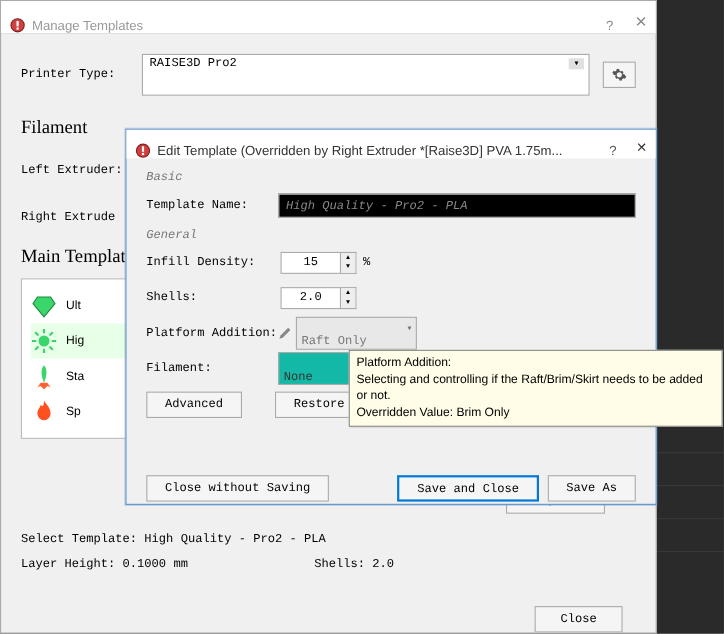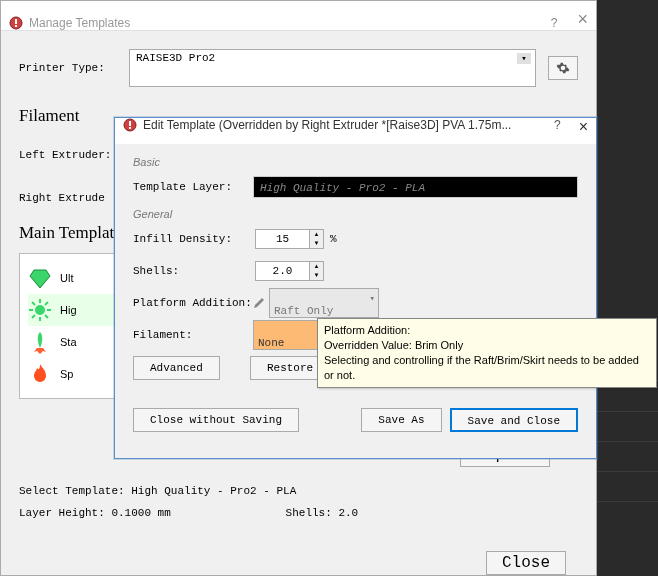--- a/index.html
+++ b/index.html
@@ -14,53 +14,53 @@
   .row { display: flex; align-items: center; margin-bottom: 18px; }
   .row label { width: 110px; font-family: "Courier New", monospace; font-size: 11px; }
   .row .select { flex: 1; height: 38px; border: 1px solid #aaa; background: #fff; padding: 2px 18px 2px 6px; font-family: Liberation Mono, monospace; font-size: 11px; position: relative; }
   .row .select::after { content: "▾"; position: absolute; right: 4px; top: 3px; background: #e0e0e0; width: 14px; text-align: center; font-size: 9px; }
   .gear-btn { width: 30px; height: 24px; margin-left: 12px; border: 1px solid #aaa; background: #f5f5f5; display: flex; align-items: center; justify-content: center; }
   .section-label { font-family: Liberation Serif, serif; font-size: 17px; margin-bottom: 10px; margin-top: 19px; }
   .template-box { border: 1px solid #bbb; background: #fff; padding: 8px; width: 430px; display: inline-block; vertical-align: top; }
   .template-list-item { display: flex; align-items: center; height: 32px; }
   .template-list-item .ticon { width: 24px; height: 24px; margin-right: 8px; }
   .side-buttons { display: inline-block; vertical-align: top; margin-left: 8px; width: 90px; }
-  .btn { display: block; width: 100%; height: 24px; margin-bottom: 8px; border: 1px solid #aaa; background: #f5f5f5; font-family: "Courier New", monospace; font-size: 16px; text-align: center; line-height: 22px; }
+  .btn { display: block; width: 100%; height: 24px; margin-bottom: 8px; border: 1px solid #aaa; background: #f5f5f5; font-family: "Courier New", monospace; font-size: 11px; text-align: center; line-height: 22px; }
   .info-row { font-family: "Courier New", monospace; font-size: 11px; margin-top: 10px; }
   .info-row span { display: inline-block; width: 260px; }
   .close-row { text-align: right; padding: 14px 30px; }
   .close-row .btn { display: inline-block; width: 80px; }
   
   .dark-side { position: absolute; top: 0; left: 597px; width: 61px; height: 576px; background: #2a2a2a; }
   .dark-side .gradline { position: absolute; top: 380px; left: 0; width: 61px; height: 196px; border-top: 1px solid #444; }
   .dark-side .gradline div { border-top: 1px solid #3a3a3a; height: 30px; }
   
   .modal { position: absolute; top: 117px; left: 114px; width: 483px; height: 342px; background: #f0f0f0; border: 1px solid #5a8fc7; box-shadow: 0 0 0 1px rgba(90,143,199,.3); }
-  .modal .m-titlebar { height: 26px; display: flex; align-items: flex-start; padding: 0 8px; background: #fff; }
+  .modal .m-titlebar { height: 26px; display: flex; align-items: flex-end; padding: 0 8px; background: #fff; }
   .modal .m-titlebar .m-icon { width: 14px; height: 14px; margin-right: 6px; }
   .modal .m-titlebar .m-title { flex: 1; font-size: 12px; color: #333; white-space: nowrap; overflow: hidden; text-overflow: ellipsis; }
   .modal .m-titlebar .m-help { color: #555; font-size: 12px; margin-right: 18px; }
   .modal .m-titlebar .m-close { color: #333; font-size: 16px; }
   .modal .m-content { padding: 8px 18px; }
-  .modal .grp-label { font-family: Liberation Sans, sans-serif; font-style: italic; color: #777; font-size: 11px; margin: 4px 0 8px; }
+  .modal .grp-label { font-family: Liberation Mono, monospace; font-style: italic; color: #777; font-size: 11px; margin: 4px 0 8px; }
   .modal .m-row { display: flex; align-items: center; margin-bottom: 10px; height: 22px; }
   .modal .m-row label { width: 120px; font-family: "Courier New", monospace; font-size: 11px; }
   .modal .input-readonly { flex: 1; height: 22px; border: 1px solid #ccc; background: #000000; padding: 2px 6px; font-family: "Courier New", monospace; font-style: italic; color: #888; font-size: 11px; line-height: 18px; }
   .modal .spinner { display: flex; align-items: center; margin-left: 2px; }
   .modal .spinner input { width: 55px; height: 20px; border: 1px solid #aaa; text-align: center; font-family: "Courier New", monospace; font-size: 11px; }
   .modal .spinner .arrows { width: 14px; height: 20px; border: 1px solid #aaa; border-left: none; display: flex; flex-direction: column; }
   .modal .spinner .arrows span { flex: 1; font-size: 6px; text-align: center; line-height: 9px; background: #eee; }
   .modal .unit { margin-left: 6px; font-family: "Courier New", monospace; }
   .modal .combo { width: 110px; height: 20px; border: 1px solid #aaa; background: #e8e8e8; padding: 14px 4px; font-family: "Courier New", monospace; font-size: 11px; color: #777; position: relative; line-height: 16px; }
   .modal .combo::after { content: "▾"; position: absolute; right: 3px; top: 2px; font-size: 9px; }
-  .modal .combo.white { background: #fdba74; color: #333; }
+  .modal .combo.white { background: #14b8a6; color: #333; }
   .modal .pencil { width: 12px; height: 12px; margin-right: 4px; display: inline-block; }
   .modal .btn-row { margin-top: 4px; }
   .modal .btn-row .mbtn, .modal .bottom-row .mbtn { display: inline-block; height: 24px; padding: 0 16px; border: 1px solid #aaa; background: #f5f5f5; font-family: "Courier New", monospace; font-size: 11px; line-height: 22px; }
-  .modal .bottom-row { position: absolute; bottom: 26px; left: 18px; right: 18px; display: flex; }
+  .modal .bottom-row { position: absolute; bottom: 2px; left: 18px; right: 18px; display: flex; }
   .modal .bottom-row .spacer { flex: 1; }
   .modal .bottom-row .primary { border: 2px solid #0078d7; }
   .modal .bottom-row .mbtn + .mbtn { margin-left: 8px; }
   
   .tooltip { position: absolute; top: 318px; left: 317px; width: 340px; background: #fffde7; border: 1px solid #888; padding: 4px 6px; font-size: 11px; line-height: 15px; box-shadow: 1px 1px 2px rgba(0,0,0,.2); }
 </style>
 </head>
 <body>
 
 <div class="dark-side">
@@ -178,21 +178,21 @@
           <rect x="6" y="9" width="2" height="2" fill="#fff"></rect>
         </svg>
     </span>
     <span class="m-title">Edit Template (Overridden by Right Extruder *[Raise3D] PVA 1.75m...</span>
     <span class="m-help">?</span>
     <span class="m-close">×</span>
   </div>
   <div class="m-content">
     <div class="grp-label">Basic</div>
     <div class="m-row">
-      <label>Template Layer:</label>
+      <label>Template Name:</label>
       <div class="input-readonly">High Quality - Pro2 - PLA</div>
     </div>
     <div class="grp-label">General</div>
     <div class="m-row">
       <label>Infill Density:</label>
       <div class="spinner">
         <input value="15" style="">
         <div class="arrows">
             <span>▲</span>
             <span>▼</span>
@@ -223,22 +223,22 @@
     </div>
     <div class="btn-row">
       <span class="mbtn">Advanced</span>
       <span style="display:inline-block;width:24px"></span>
       <span class="mbtn">Restore Defaults</span>
     </div>
   </div>
   <div class="bottom-row">
     <span class="mbtn">Close without Saving</span>
     <span class="spacer"></span>
+    <span class="mbtn primary">Save and Close</span>
     <span class="mbtn">Save As</span>
-    <span class="mbtn primary">Save and Close</span>
   </div>
 </div>
 
 <div class="tooltip">
   <div>Platform Addition:</div>
+  <div>Selecting and controlling if the Raft/Brim/Skirt needs to be added or not.</div>
   <div>Overridden Value: Brim Only</div>
-  <div>Selecting and controlling if the Raft/Brim/Skirt needs to be added or not.</div>
 </div>
 
 </body></html>

